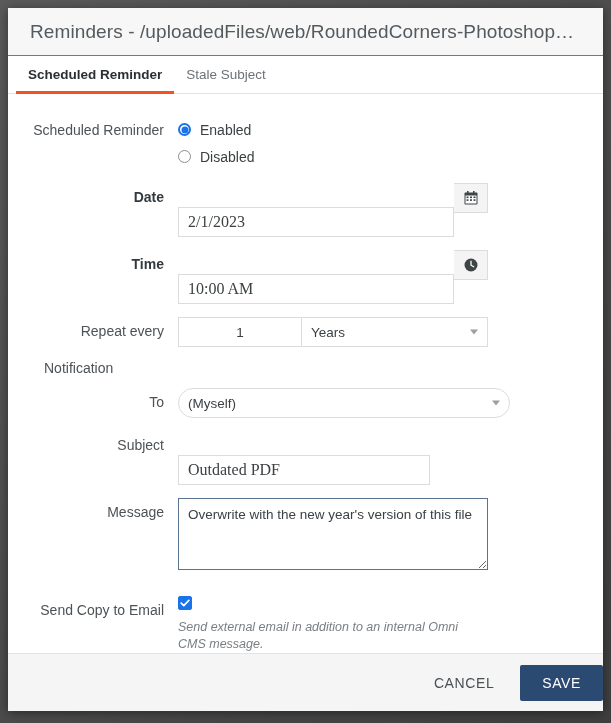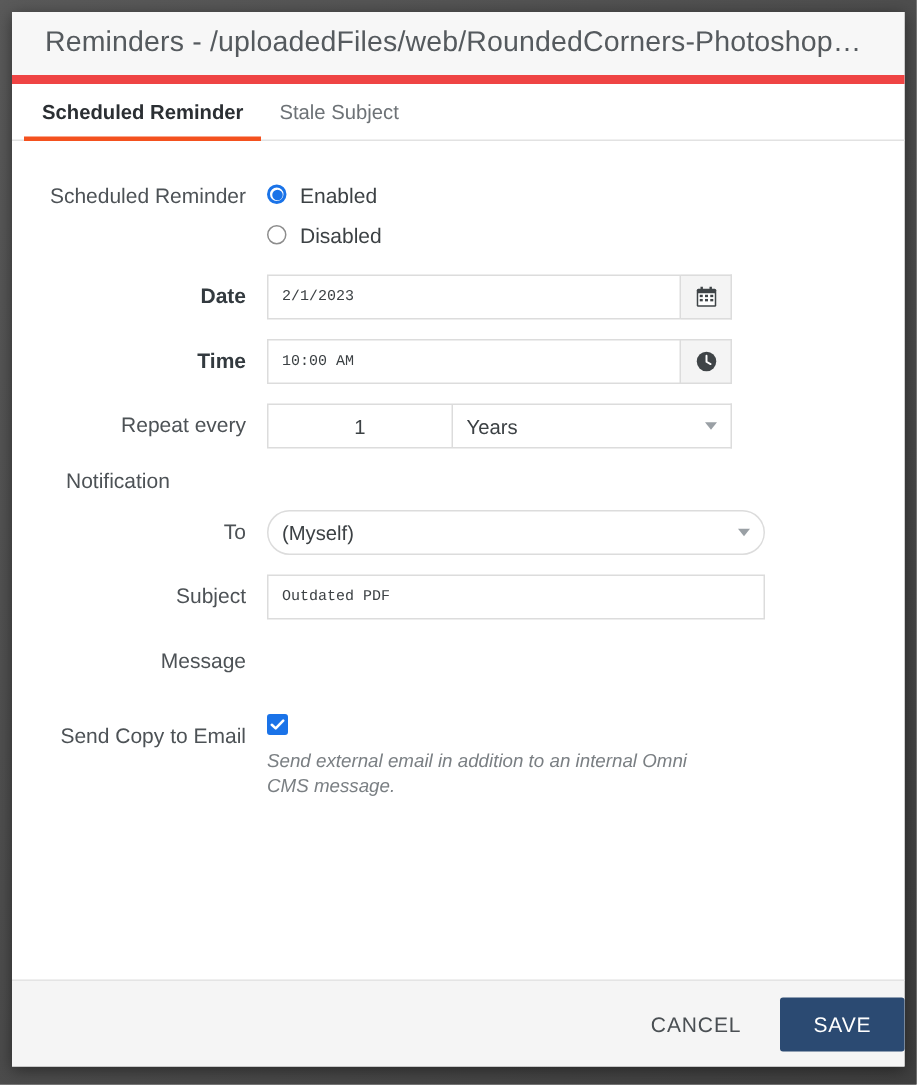--- a/index.html
+++ b/index.html
@@ -29,21 +29,21 @@
     display: flex;
     flex-direction: column;
     box-shadow: 0 2px 10px rgba(0,0,0,0.45);
   }
 
   
   .titlebar {
     height: 48px;
     flex: 0 0 48px;
     background: #f7f7f7;
-    border-bottom: 6px solid #ef4444;
+    border-bottom: 1px solid #ef4444;
     display: flex;
     align-items: center;
     padding: 0 18px 0 22px;
   }
   .title-text {
     font-size: 19px;
     color: #555a5e;
     white-space: nowrap;
     overflow: hidden;
     text-overflow: ellipsis;
@@ -161,27 +161,28 @@
   
   .input-group {
     display: flex;
     width: 310px;
   }
   .txt {
     flex: 1 1 auto;
     height: 30px;
     border: 1px solid #dcdcdc;
     background: #fff;
-    font-size: 10px;
+    font-size: 16px;
     color: #3c4144;
     padding: 0 9px;
     line-height: 28px;
-    font-family: Liberation Mono, monospace;
+    font-family: Liberation Serif, serif;
     outline: none;
     min-width: 0;
+    margin-top: 24px;
   }
   .icon-btn {
     width: 34px;
     flex: 0 0 34px;
     height: 30px;
     border: 1px solid #dcdcdc;
     border-left: none;
     background: #f4f4f4;
     display: flex;
     align-items: center;
@@ -399,26 +400,29 @@
         <div class="select standalone sel-wide">
           <span>(Myself)</span>
           <span class="caret"></span>
         </div>
       </div>
     </div>
 
     <div class="row" style="margin-top:13px">
       <div class="label-col">Subject</div>
       <div class="field-col">
-        <input class="txt" style="width: 332px;" type="text" value="Outdated PDF">
+        <input class="txt" style="width: 252px;" type="text" value="Outdated PDF">
       </div>
     </div>
 
     <div class="row" style="margin-top:13px">
       <div class="label-col">Message</div>
+      <div class="field-col">
+        <textarea class="msg" style="">Overwrite with the new year's version of this file</textarea>
+      </div>
     </div>
 
     <div class="row" style="margin-top:26px">
       <div class="label-col" style="width:170px">Send Copy to Email</div>
       <div class="field-col">
         <div class="chk">
           <svg width="10" height="10" viewBox="0 0 10 10" aria-hidden="true">
             <path d="M1.2 5.2 L3.8 7.6 L8.8 2.4" stroke="#ffffff" stroke-width="1.7" fill="none" stroke-linecap="round" stroke-linejoin="round"></path>
           </svg>
         </div>

